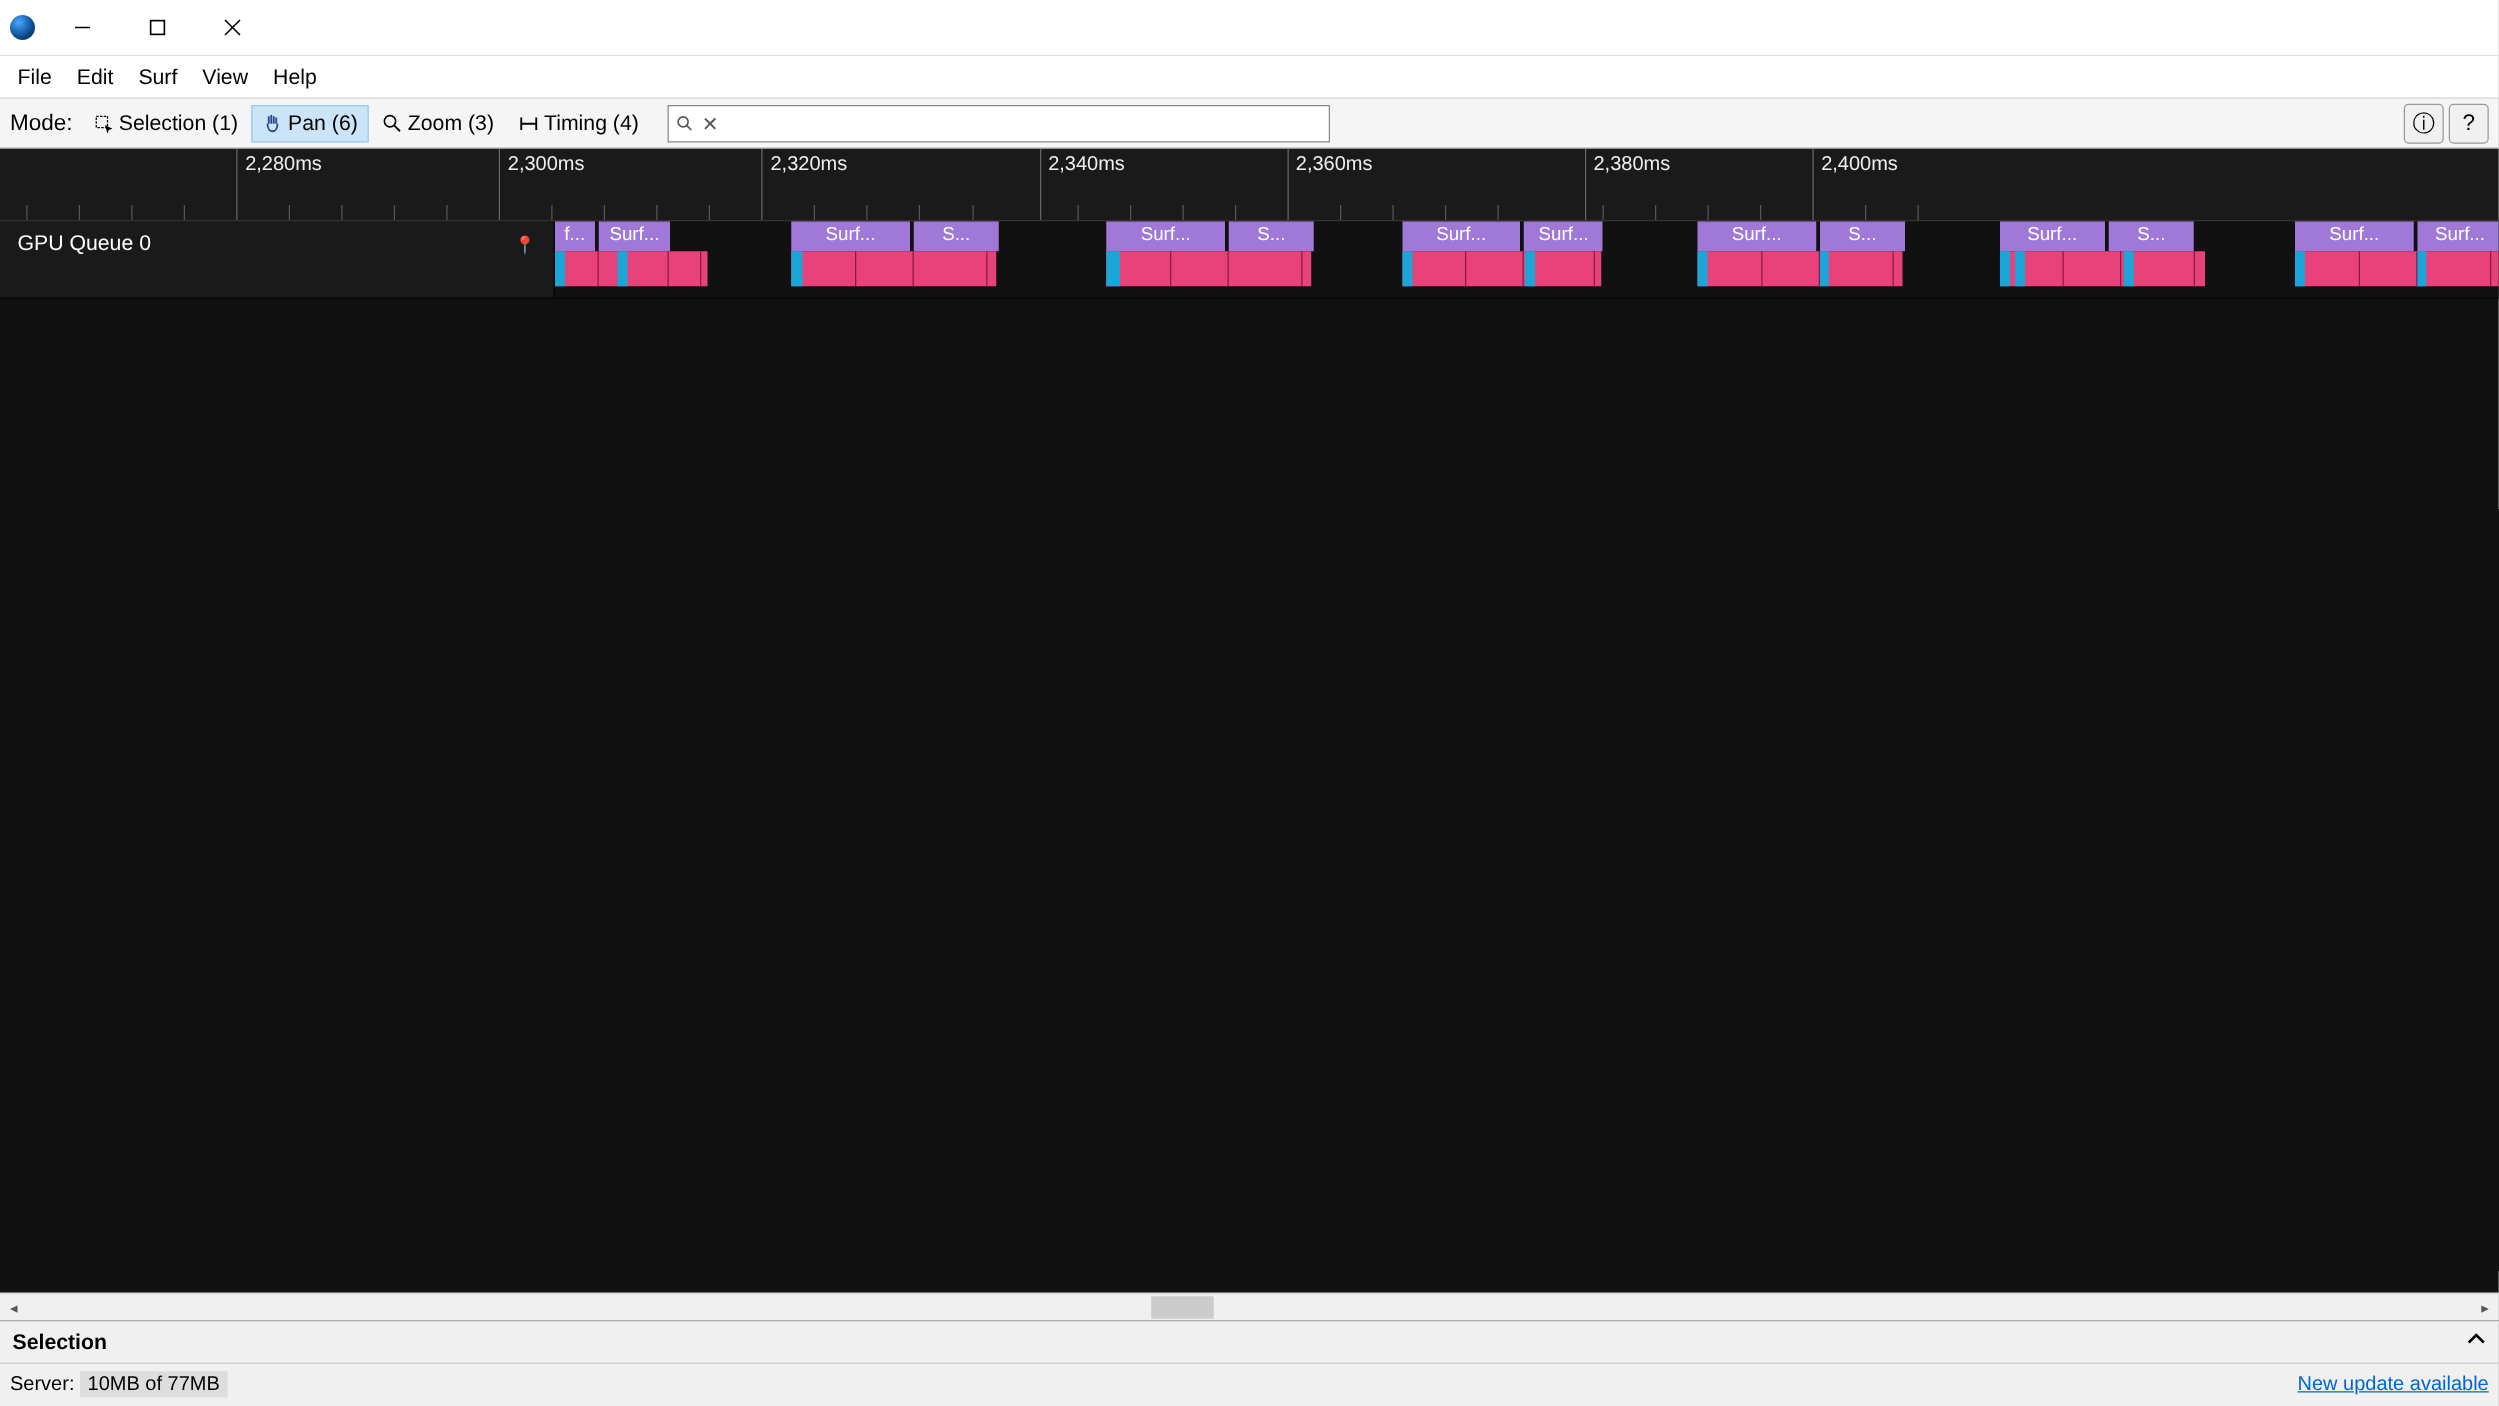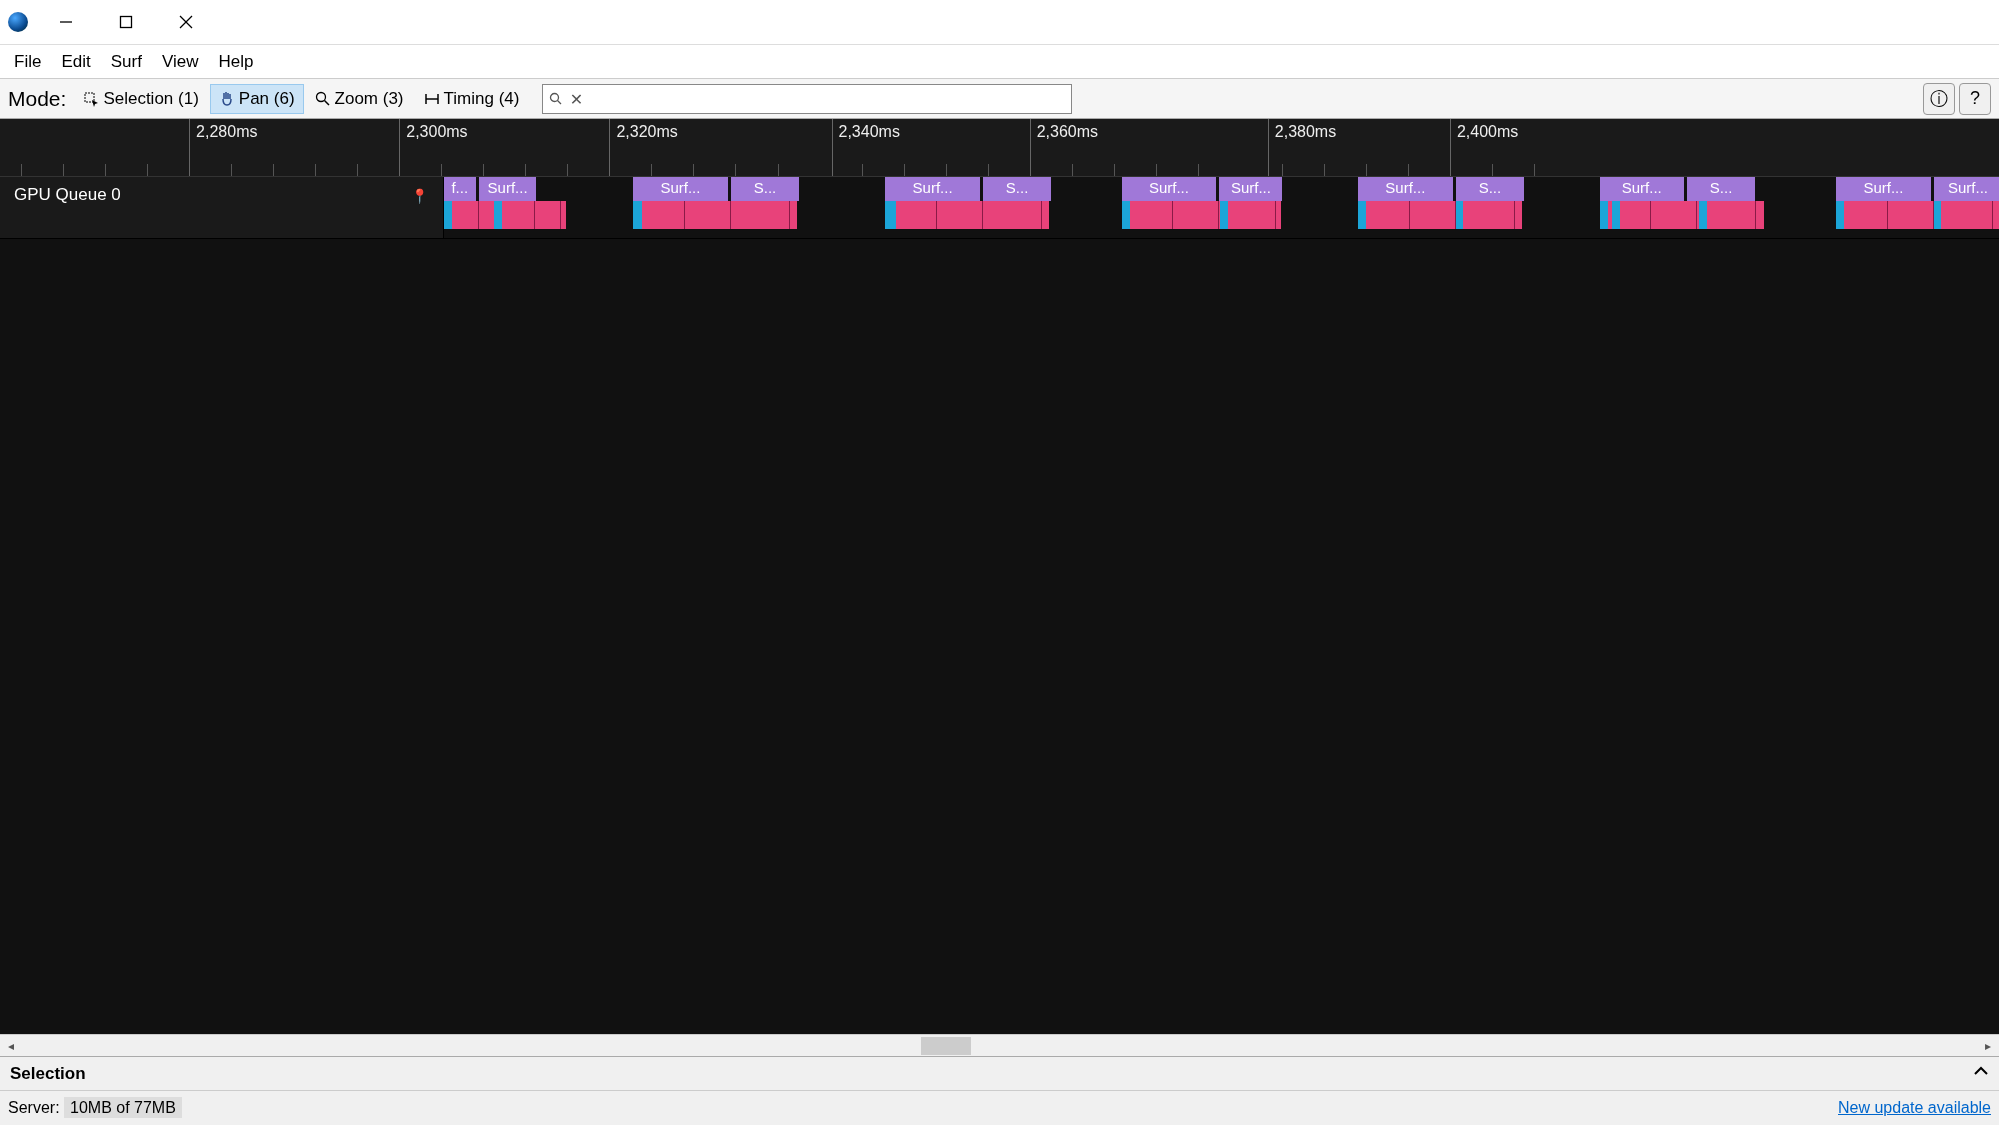--- a/index.html
+++ b/index.html
@@ -11,21 +11,21 @@
 .titlebar-text { font-size: 17px; color: #000; flex: 1; }
 .win-controls { display: flex; gap: 0; }
 .win-btn { width: 60px; height: 40px; display: flex; align-items: center; justify-content: center; font-size: 18px; cursor: pointer; }
 
 
 .menubar { height: 34px; background: #fff; display: flex; align-items: center; padding: 0 4px; border-bottom: 1px solid #ccc; }
 .menu-item { padding: 4px 10px; font-size: 17px; color: #000; cursor: pointer; }
 
 
 .toolbar { height: 40px; background: #f5f5f5; display: flex; align-items: center; padding: 0 8px; border-bottom: 1px solid #aaa; gap: 4px; }
-.mode-label { font-size: 21px; color: #000; margin-right: 4px; }
+.mode-label { font-size: 18px; color: #000; margin-right: 4px; }
 .mode-btn { padding: 4px 8px; font-size: 17px; color: #000; display: flex; align-items: center; gap: 4px; cursor: pointer; border: 1px solid transparent; }
 .mode-btn.active { background: #cce4f7; border: 1px solid #99c9ee; }
 .mode-icon { width: 16px; height: 16px; display: inline-flex; align-items: center; justify-content: center; }
 .search-box { flex: 0 0 530px; height: 30px; border: 1px solid #888; background: #fff; display: flex; align-items: center; padding: 0 6px; margin-left: 10px; }
 .search-icon { width: 14px; height: 14px; margin-right: 4px; }
 .search-input { border: none; outline: none; flex: 1; font-size: 17px; color: #000; }
 .search-clear { width: 18px; height: 18px; cursor: pointer; color: #555; font-size: 16px; text-align: center; }
 .toolbar-right { margin-left: auto; display: flex; gap: 4px; }
 .info-btn { width: 32px; height: 32px; border: 1px solid #999; border-radius: 4px; display: flex; align-items: center; justify-content: center; cursor: pointer; font-size: 18px; background: #f0f0f0; }
 

